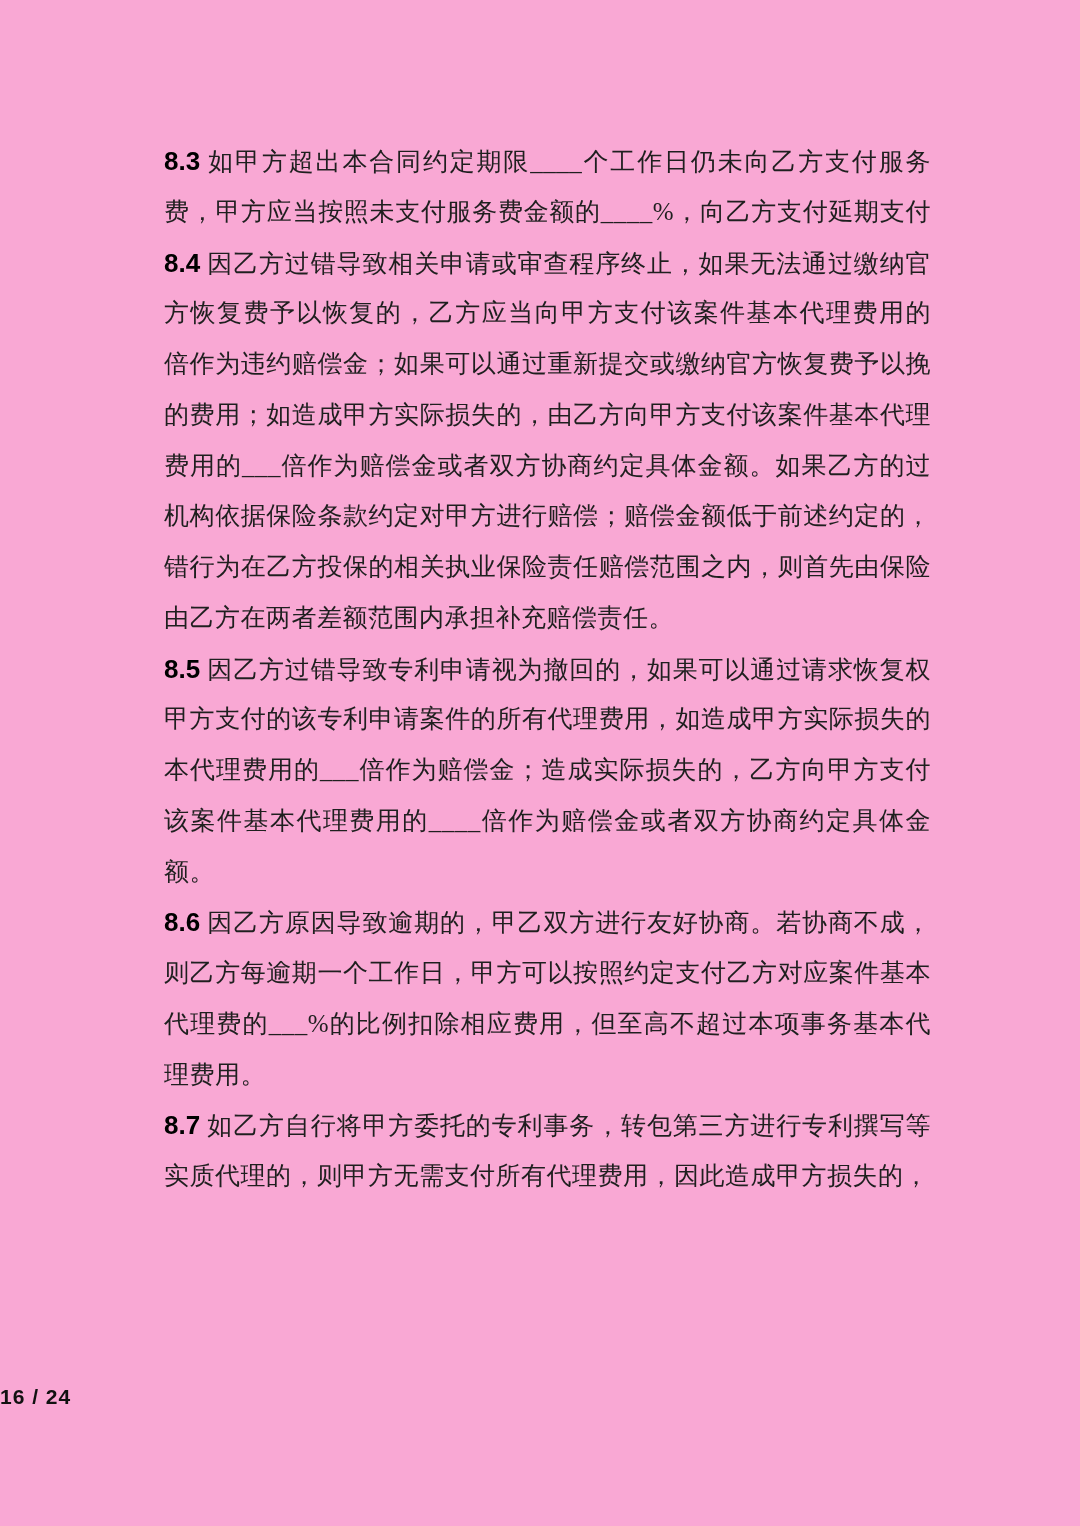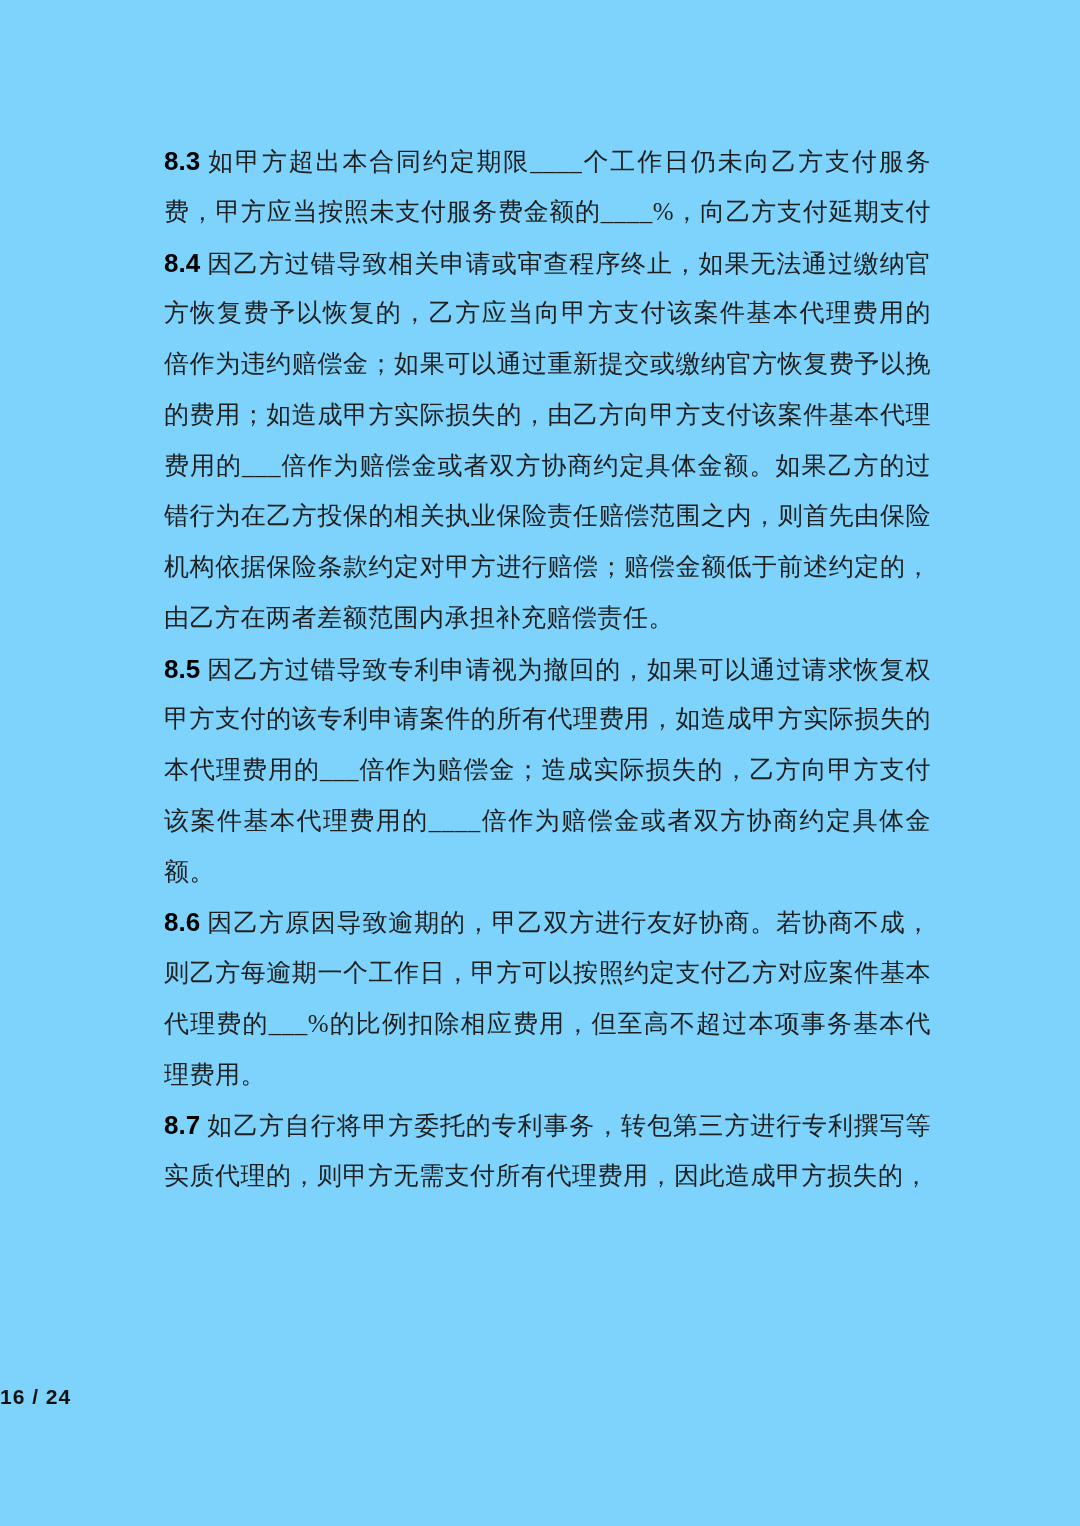--- a/index.html
+++ b/index.html
@@ -4,21 +4,21 @@
 <style>
   html, body {
     margin: 0;
     padding: 0;
     background: #ffffff;
   }
   .page {
     position: relative;
     width: 1080px;
     height: 1526px;
-    background: #7dd3fc;
+    background: #f9a8d4;
     overflow: hidden;
     font-family: "Liberation Serif", "DejaVu Serif", serif;
   }
   .content {
     position: absolute;
     left: 164px;
     top: 136px;
     width: 767px;
   }
   .line {
@@ -59,22 +59,22 @@
 
 <div class="page">
   <div class="content">
       <div class="line"><b class="clause-num">8.3</b> 如甲方超出本合同约定期限____个工作日仍未向乙方支付服务</div>
       <div class="line">费，甲方应当按照未支付服务费金额的____%，向乙方支付延期支付</div>
       <div class="line"><b class="clause-num">8.4</b> 因乙方过错导致相关申请或审查程序终止，如果无法通过缴纳官</div>
       <div class="line">方恢复费予以恢复的，乙方应当向甲方支付该案件基本代理费用的</div>
       <div class="line">倍作为违约赔偿金；如果可以通过重新提交或缴纳官方恢复费予以挽</div>
       <div class="line">的费用；如造成甲方实际损失的，由乙方向甲方支付该案件基本代理</div>
       <div class="line">费用的___倍作为赔偿金或者双方协商约定具体金额。如果乙方的过</div>
+      <div class="line">机构依据保险条款约定对甲方进行赔偿；赔偿金额低于前述约定的，</div>
       <div class="line">错行为在乙方投保的相关执业保险责任赔偿范围之内，则首先由保险</div>
-      <div class="line">机构依据保险条款约定对甲方进行赔偿；赔偿金额低于前述约定的，</div>
       <div class="line para-end">由乙方在两者差额范围内承担补充赔偿责任。</div>
       <div class="line"><b class="clause-num">8.5</b> 因乙方过错导致专利申请视为撤回的，如果可以通过请求恢复权</div>
       <div class="line">甲方支付的该专利申请案件的所有代理费用，如造成甲方实际损失的</div>
       <div class="line">本代理费用的___倍作为赔偿金；造成实际损失的，乙方向甲方支付</div>
       <div class="line">该案件基本代理费用的____倍作为赔偿金或者双方协商约定具体金</div>
       <div class="line para-end">额。</div>
       <div class="line"><b class="clause-num">8.6</b> 因乙方原因导致逾期的，甲乙双方进行友好协商。若协商不成，</div>
       <div class="line">则乙方每逾期一个工作日，甲方可以按照约定支付乙方对应案件基本</div>
       <div class="line">代理费的___%的比例扣除相应费用，但至高不超过本项事务基本代</div>
       <div class="line para-end">理费用。</div>

